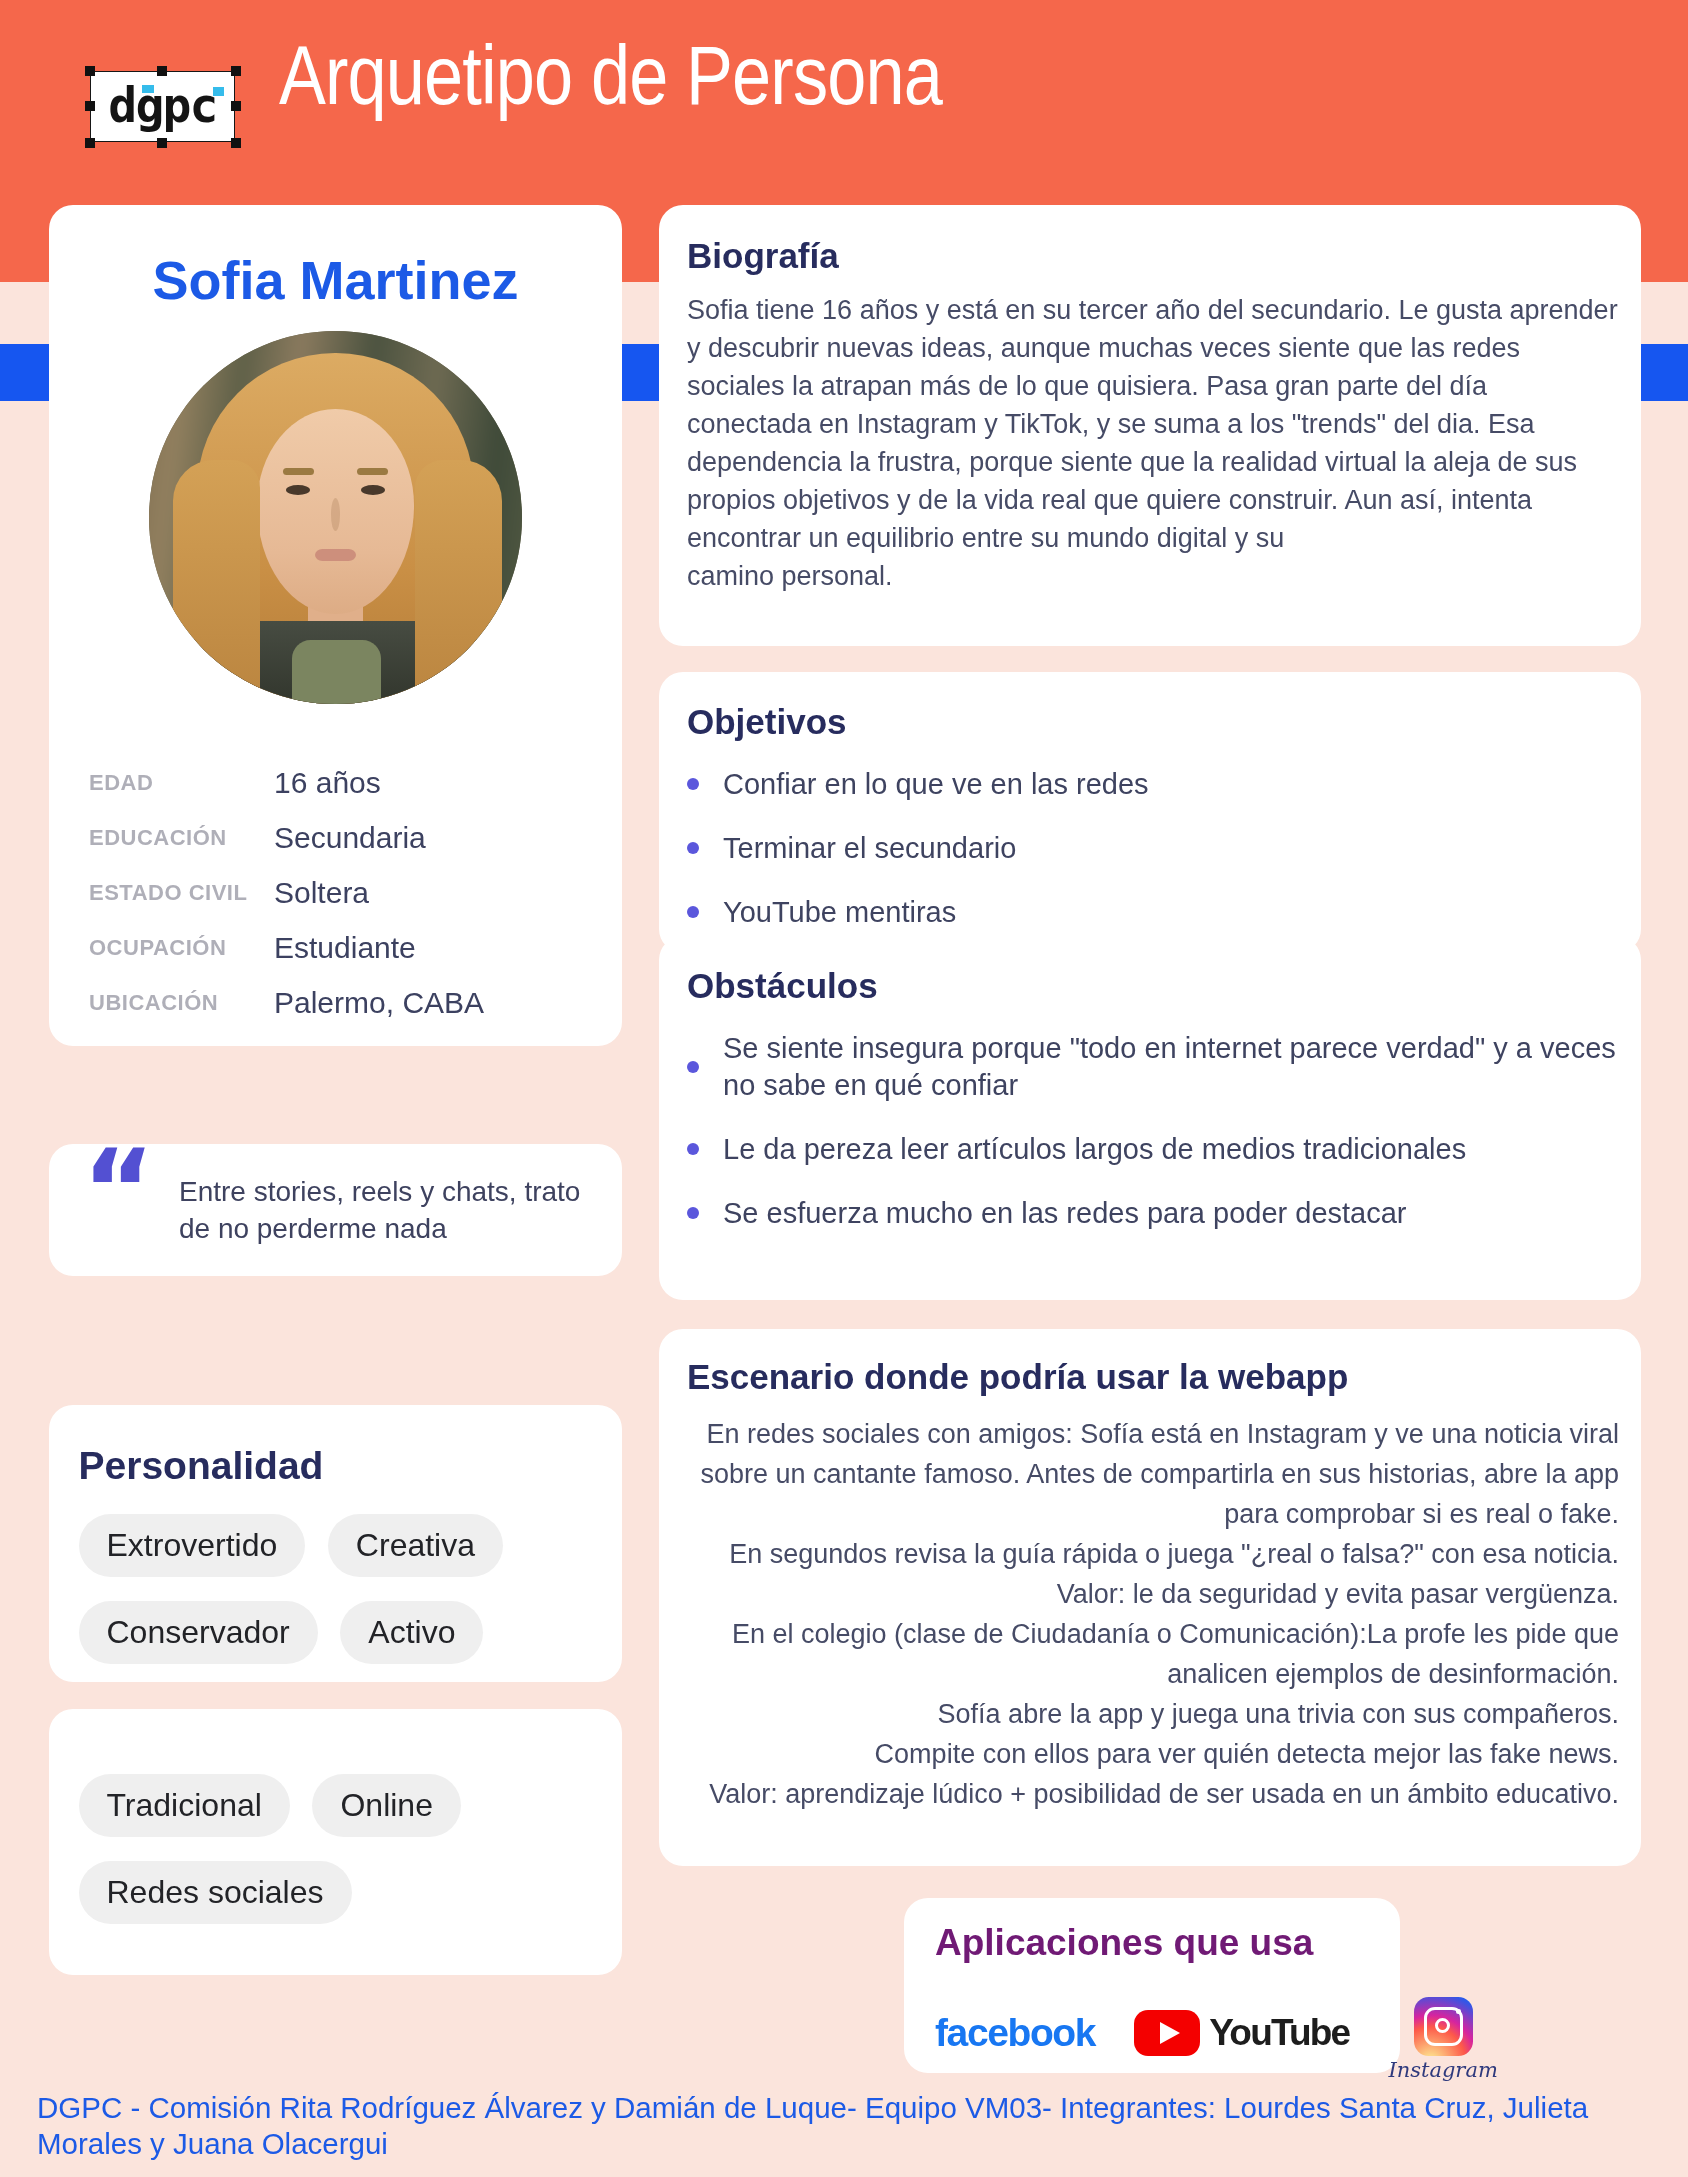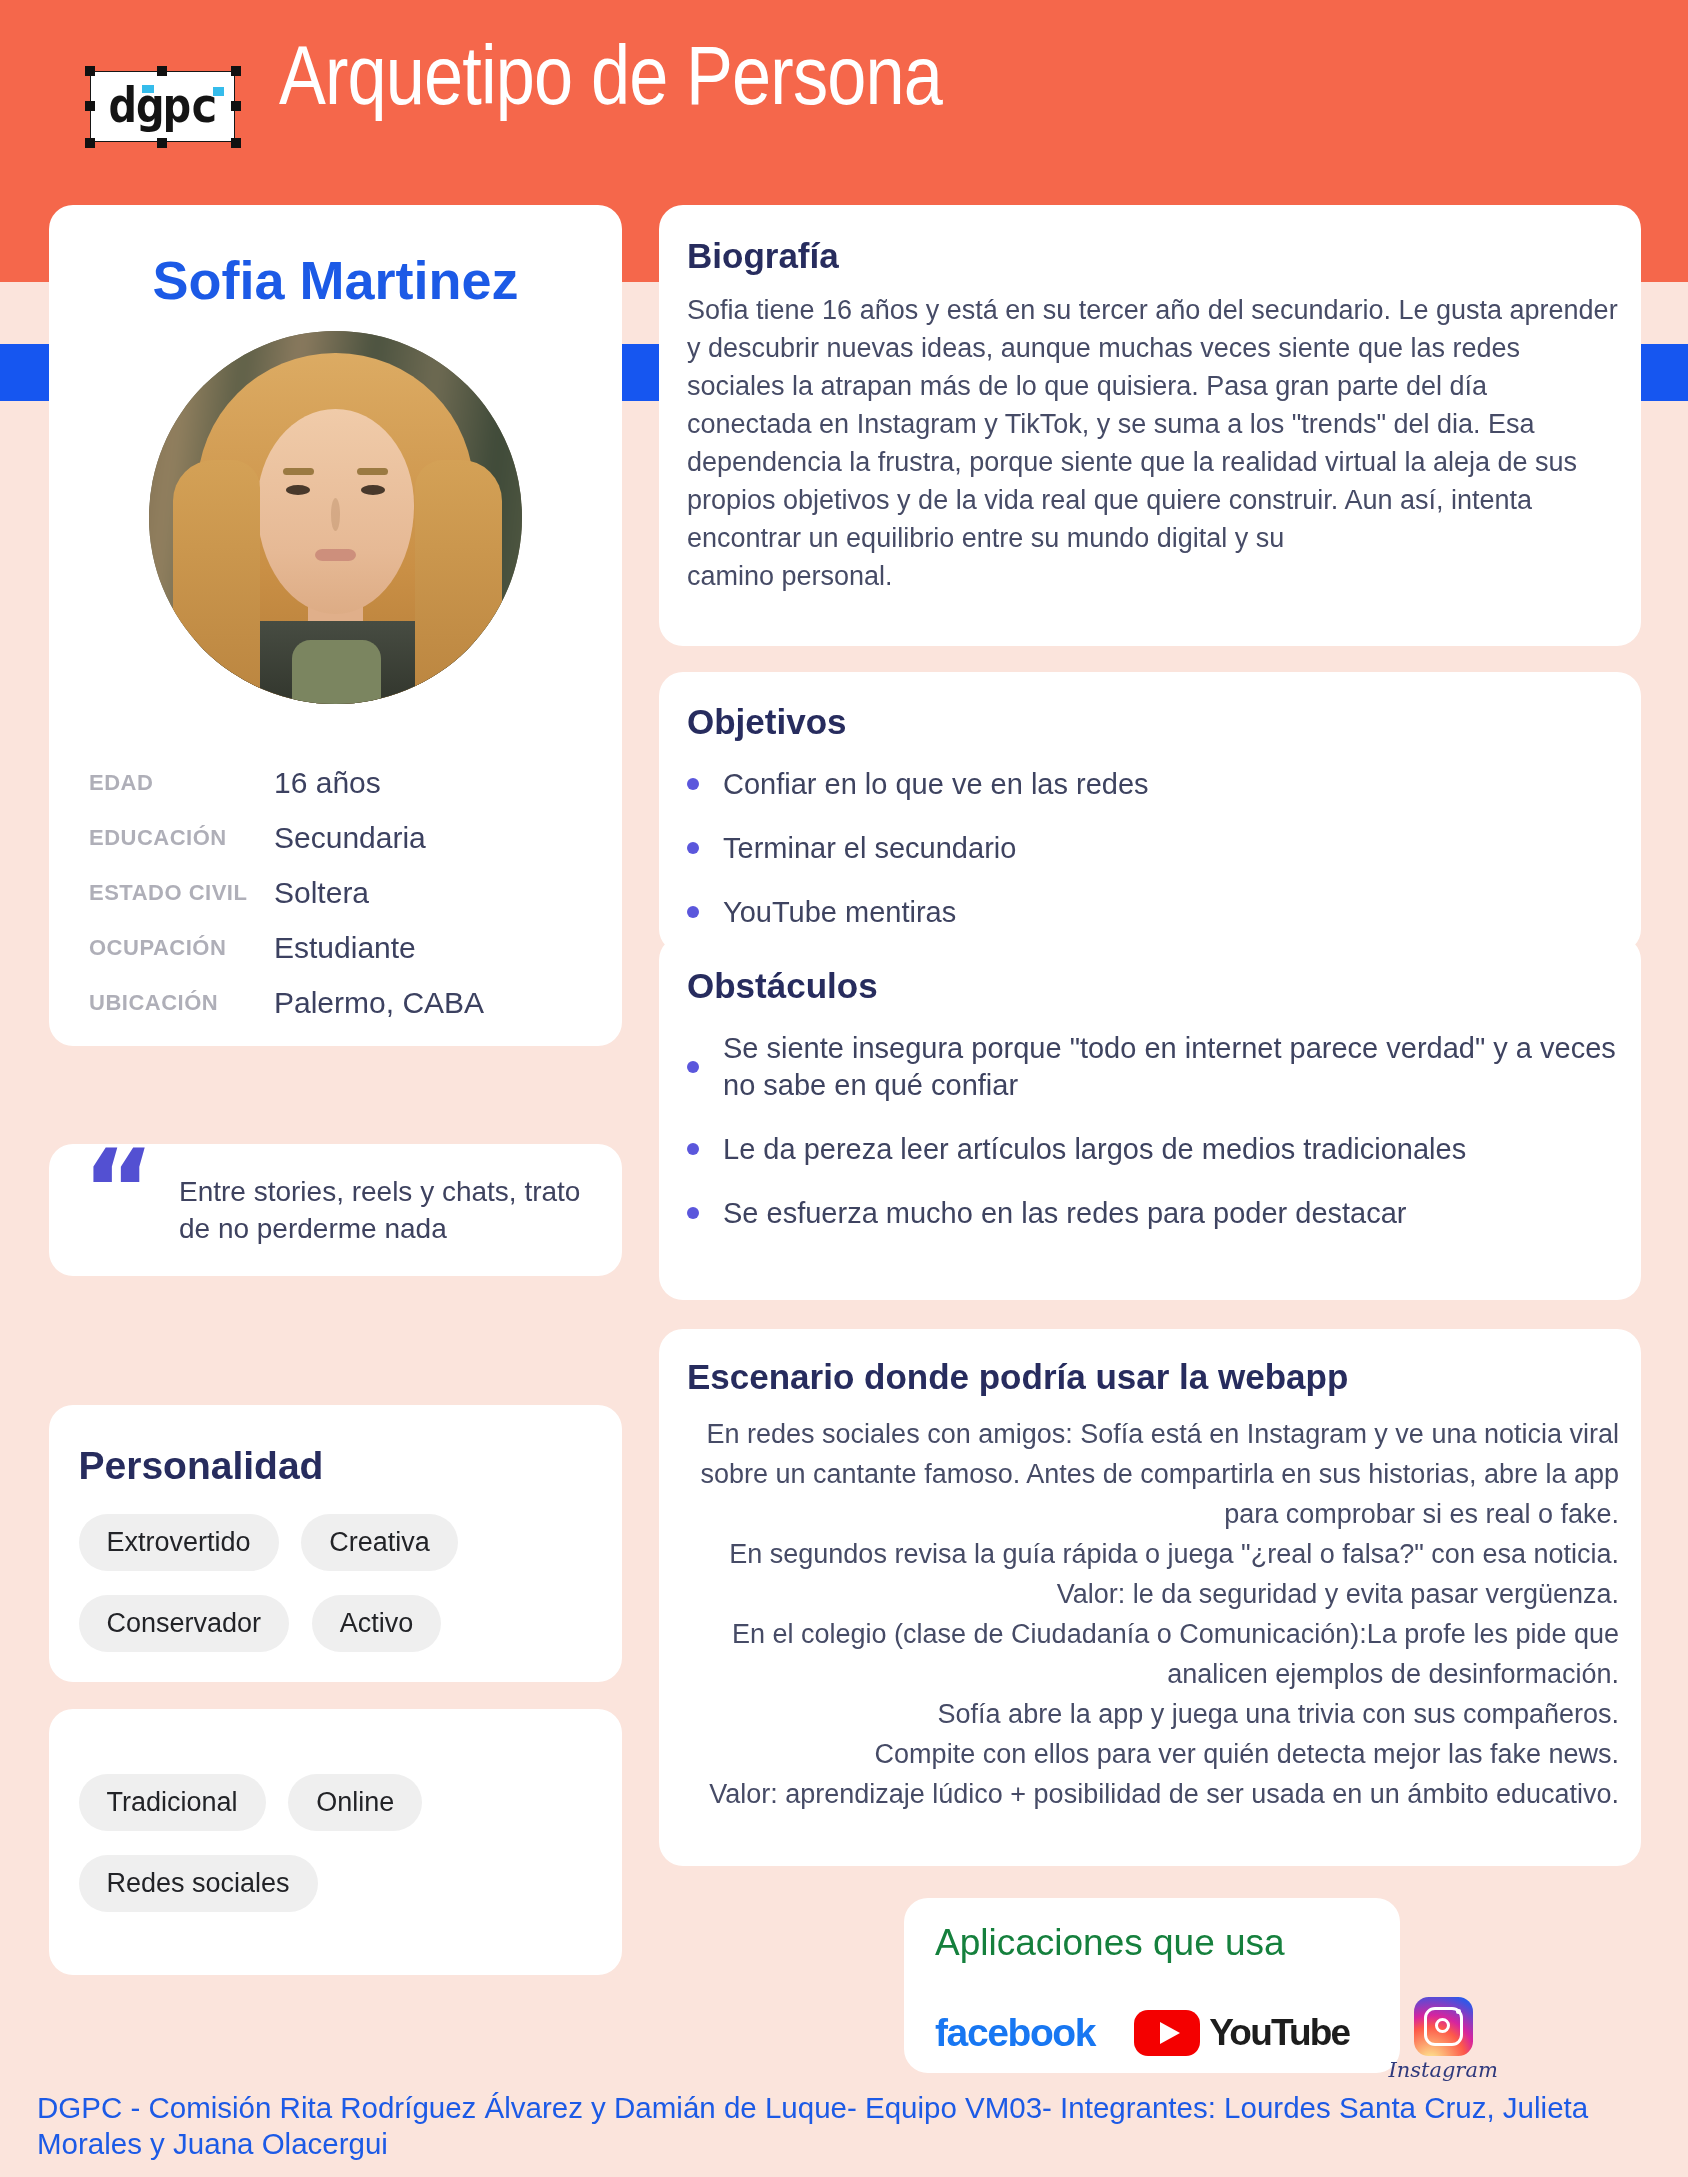--- a/index.html
+++ b/index.html
@@ -57,39 +57,39 @@
   
   .quote-card{top:1144px;height:132px;display:flex;align-items:center;gap:24px;padding:0 33px;}
   .quote-icon{color:#5350D2;font-size:111px;font-weight:bold;line-height:0;height:41px;display:block;flex:0 0 68px;font-family:"DejaVu Sans",sans-serif;}
   .quote-text{font-size:28px;line-height:37px;color:#3E425F;white-space:pre-line;}
 
   
   .personalidad-card{top:1405px;height:277px;padding:39px 29.5px 0 29.5px;}
   .consumo-card{top:1709px;height:266px;padding:39px 29.5px 0 29.5px;}
   .chip-title{margin:0;font-size:39px;font-weight:bold;color:#272C5E;}
   .chips{margin-top:26px;}
-  .chip{display:inline-block;background:#EFEFEF;border-radius:922px;padding:13px 28px;font-size:27px;color:#222327;margin:0 18.5px 24px 0;}
+  .chip{display:inline-block;background:#EFEFEF;border-radius:922px;padding:13px 28px;font-size:32px;color:#222327;margin:0 18.5px 24px 0;}
 
   
   .bio-card{top:205px;height:441px;padding:31px 22px 0 28px;}
   .sec-title{margin:0;font-size:35px;font-weight:bold;color:#272C5E;}
   .body-text{margin:14.8px 0 0 0;font-size:27px;line-height:38px;color:#464B66;white-space:pre-line;}
 
   .objetivos-card{top:672px;height:281px;padding:29.5px 22px 0 28px;}
   .obstaculos-card{top:936px;height:364px;padding:29.5px 22px 0 28px;}
   .bullets{list-style:none;margin:24px 0 0 0;padding:0;}
   .bullets li{display:flex;align-items:center;gap:24px;margin-bottom:27px;font-size:29px;line-height:37px;color:#3E4360;}
   .dot{flex:0 0 12px;width:12px;height:12px;border-radius:50%;background:#5B57DC;}
   .bullet-text{white-space:pre-line;}
 
   .escenario-card{top:1329px;height:537px;padding:28px 22px 0 28px;}
   .escenario-card .body-text{line-height:40px;margin-top:16.6px;text-align:right;}
 
   .apps-card{left:904px;top:1898px;width:496px;height:175px;padding:24px 0 0 31px;}
-  .apps-title{margin:0;font-size:37px;font-weight:normal;color:#15803d;}
+  .apps-title{margin:0;font-size:37px;font-weight:bold;color:#701a75;}
   .apps-logos{display:flex;align-items:center;gap:39px;margin-top:20px;}
   .fb-wordmark{font-size:39px;font-weight:bold;color:#1877F2;letter-spacing:-1.4px;}
   .yt{display:flex;align-items:center;gap:9.2px;}
   .yt-play{width:66px;height:46px;border-radius:14px;background:#F40000;position:relative;}
   .yt-play:before{content:"";position:absolute;left:26px;top:12px;border-left:20px solid #fff;border-top:11px solid transparent;border-bottom:11px solid transparent;}
   .yt-word{font-size:37px;font-weight:bold;color:#1d1d1d;letter-spacing:-1.8px;}
   .ig{display:flex;flex-direction:column;align-items:center;margin-top:13px;}
   .ig-icon{width:59px;height:59px;border-radius:14.8px;background:radial-gradient(circle at 28% 110%,#fdf497 0%,#fd5949 45%,#d6249f 60%,#285AEB 92%);position:relative;}
   .ig-icon .frame{position:absolute;left:10px;top:10px;width:33px;height:33px;border:3.7px solid #fff;border-radius:11px;}
   .ig-icon .lens{position:absolute;left:21px;top:21px;width:9.2px;height:9.2px;border:3.7px solid #fff;border-radius:50%;}

